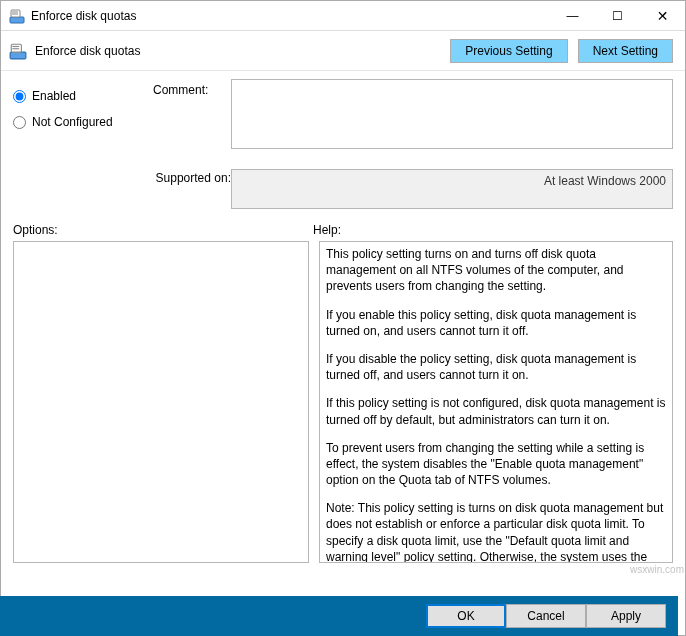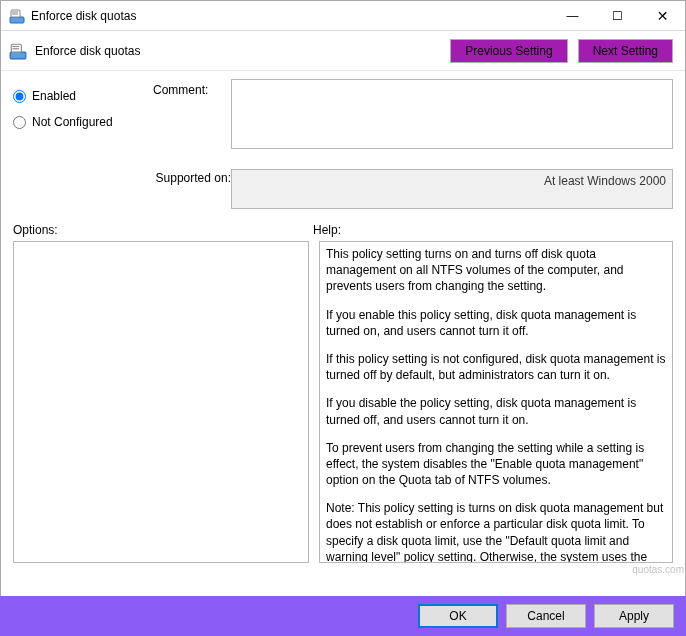--- a/index.html
+++ b/index.html
@@ -48,21 +48,21 @@
       border-bottom: 1px solid #e6e6e6;
     }
     .header-strip .app-icon {
       width: 18px; height: 18px; margin-right: 8px;
     }
     .header-strip .title2 {
       flex: 1;
       font-size: 12px;
     }
     .nav-btn {
-      background: #a21caf;
+      background: #7dd3fc;
       border: 1px solid #adadad;
       height: 24px;
       padding: 0 14px;
       margin-left: 10px;
       font-family: inherit;
       font-size: 12px;
     }
 
     
     .body-area {
@@ -142,28 +142,28 @@
       overflow-y: scroll;
       padding: 4px 6px;
       font-size: 12px;
       line-height: 1.35;
     }
     .help-pane p { margin: 0 0 12px 0; }
 
     
     .footer {
       position: absolute;
-      left: 0; right: 0; bottom: 0;
+      left: 0; right: 8px; bottom: 0;
       height: 40px;
       display: flex;
       align-items: center;
       justify-content: flex-end;
       padding: 0 12px;
-      gap: 8px;
-      background: #8b5cf6;
+      gap: 0;
+      background: #0369a1;
     }
     .footer button {
       background: #e1e1e1;
       border: 1px solid #adadad;
       height: 24px;
       width: 80px;
       font-family: inherit;
       font-size: 12px;
     }
     .footer button.primary {
@@ -253,28 +253,28 @@
   <div class="labels-row">
     <div class="left-lab">Options:</div>
     <div>Help:</div>
   </div>
 
   <div class="panes">
     <div class="options-pane"></div>
     <div class="help-pane">
       <p>This policy setting turns on and turns off disk quota management on all NTFS volumes of the computer, and prevents users from changing the setting.</p>
       <p>If you enable this policy setting, disk quota management is turned on, and users cannot turn it off.</p>
+      <p>If you disable the policy setting, disk quota management is turned off, and users cannot turn it on.</p>
       <p>If this policy setting is not configured, disk quota management is turned  off by default, but administrators can turn it on.</p>
-      <p>If you disable the policy setting, disk quota management is turned off, and users cannot turn it on.</p>
       <p>To prevent users from changing the setting while a setting is effect, the system disables the "Enable quota management" option on the Quota tab of NTFS volumes.</p>
       <p>Note: This policy setting is turns on disk quota management but does not establish or enforce a particular disk quota limit. To specify a disk quota limit, use the "Default quota limit and warning level" policy setting. Otherwise, the system uses the physical space on the volume as the quota limit.</p>
     </div>
   </div>
 
 </div>
 
 <div class="footer">
   <button class="primary">OK</button>
   <button>Cancel</button>
   <button>Apply</button>
 </div>
 
-<div class="watermark">quotas.com</div>
+<div class="watermark">wsxwin.com</div>
 
 </body></html>

